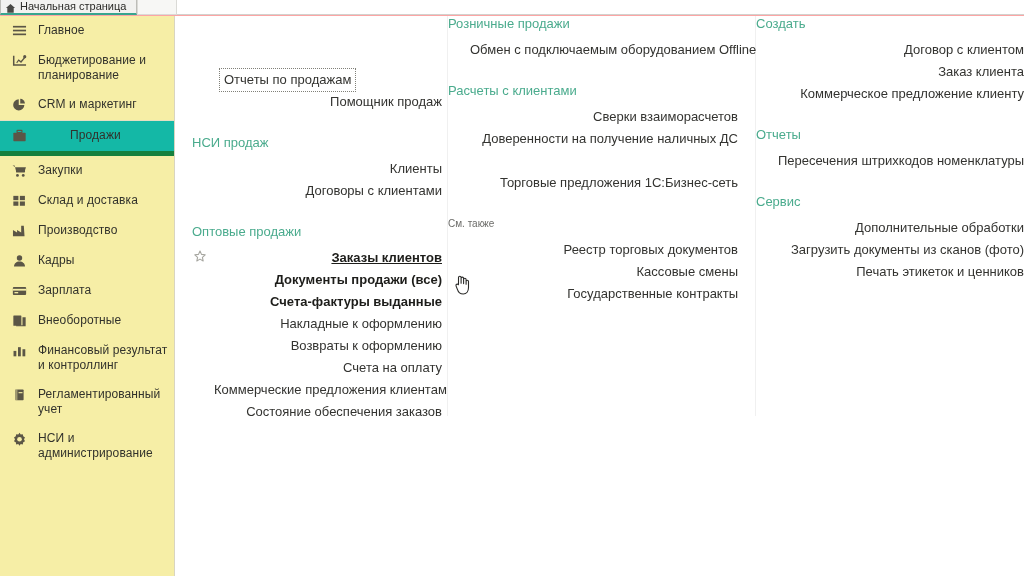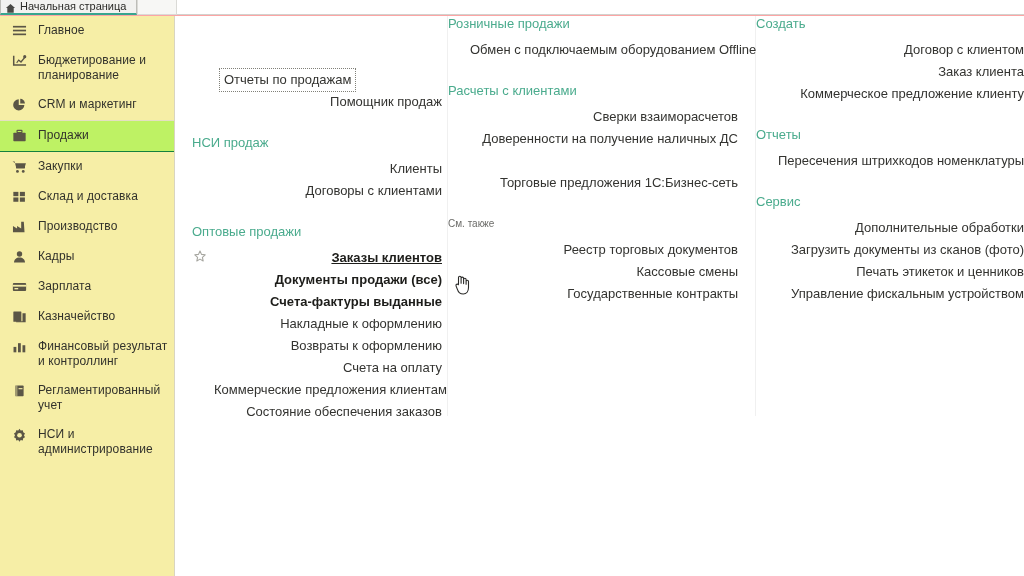--- a/index.html
+++ b/index.html
@@ -96,23 +96,24 @@
   }
   .nav-item {
     position: relative;
     display: flex;
     align-items: flex-start;
     padding: 7px 6px 7px 10px;
     box-sizing: border-box;
     min-height: 30px;
   }
   .nav-item.selected {
-    background: #bef264;
+    background: #14b8a6;
     border-top: 1px solid #e4dfc2;
-    border-bottom: 1px solid #15803d;
+    border-bottom: 5px solid #15803d;
+    gap: 32px;
   }
   .nav-icon {
     flex: 0 0 18px;
     width: 18px;
     height: 16px;
     margin-right: 10px;
     color: #5b5646;
     display: flex;
     align-items: center;
     justify-content: center;
@@ -310,21 +311,21 @@
         </span>
         <span class="nav-label">Зарплата</span>
       </div>
       <div class="nav-item">
         <span class="nav-icon">
           <svg width="15" height="14" viewBox="0 0 16 15" fill="currentColor">
             <rect x="1.4" y="1.6" width="8.6" height="11" rx="0.6"></rect>
             <path d="M11.2 3.4 L14.6 3.4 L14.6 13.2 L4.4 13.2 L4.4 12 L11.2 12 Z"></path>
           </svg>
         </span>
-        <span class="nav-label">Казначейство</span>
+        <span class="nav-label">Внеоборотные</span>
       </div>
       <div class="nav-item">
         <span class="nav-icon">
           <svg width="15" height="14" viewBox="0 0 16 15" fill="currentColor">
             <rect x="1.6" y="7.4" width="3" height="5.8"></rect>
             <rect x="6.4" y="3.4" width="3" height="9.8"></rect>
             <rect x="11.2" y="5.6" width="3" height="7.6"></rect>
           </svg>
         </span>
         <span class="nav-label">Финансовый результат и контроллинг</span>
@@ -466,23 +467,20 @@
         <div class="group">
           <div class="group-title">Сервис</div>
           <div>
             <div class="cmd"><span>Дополнительные обработки</span></div>
           </div>
           <div>
             <div class="cmd"><span>Загрузить документы из сканов (фото)</span></div>
           </div>
           <div>
             <div class="cmd"><span>Печать этикеток и ценников</span></div>
-          </div>
-          <div>
-            <div class="cmd"><span>Управление фискальным устройством</span></div>
           </div>
           <div class="spacer-md"></div>
         </div>
       </div>
 
     <div class="cursor">
       <svg viewBox="0 0 18 22" width="18" height="22">
         <path d="M5.5 10 L5.5 3.6 a1.3 1.3 0 0 1 2.6 0 L8.1 9.2 L8.1 4.4
                  a1.25 1.25 0 0 1 2.5 0 L10.6 9.6 L10.6 5.5
                  a1.25 1.25 0 0 1 2.5 0 L13.1 10.2 L13.1 7.4

